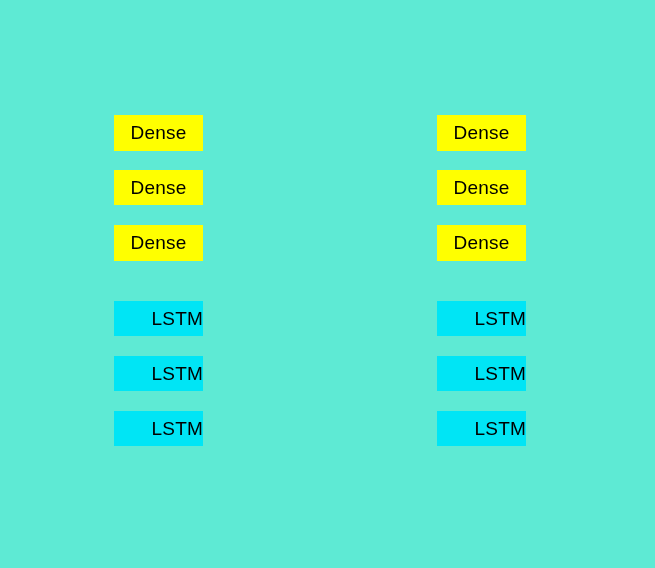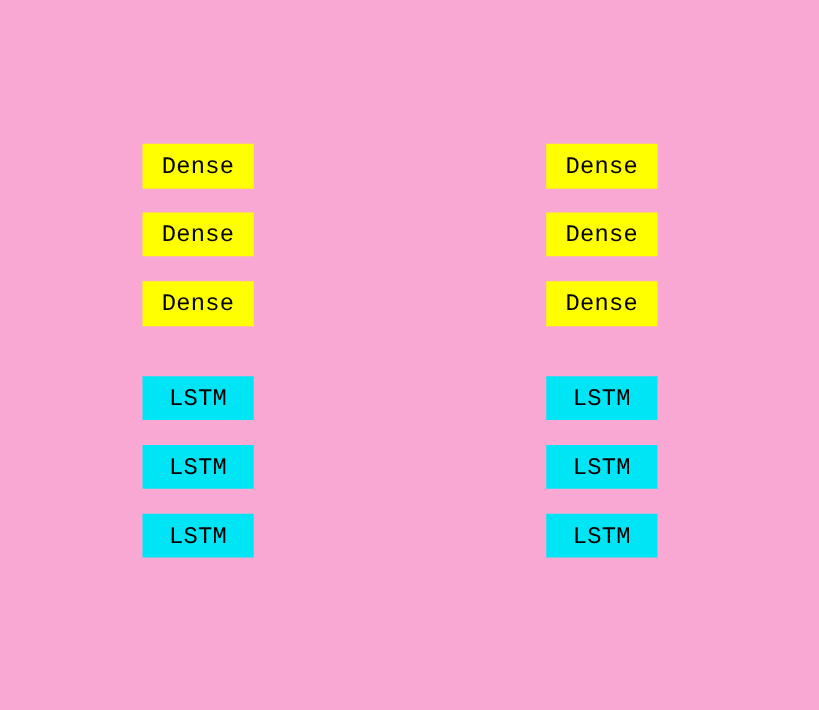--- a/index.html
+++ b/index.html
@@ -4,37 +4,37 @@
 <style>
   html, body {
     margin: 0;
     padding: 0;
     background: #000000;
   }
   .canvas {
     position: relative;
     width: 655px;
     height: 568px;
-    background: #f9a8d4;
+    background: #5eead4;
     overflow: hidden;
-    font-family: Liberation Mono, monospace;
+    font-family: Liberation Sans, sans-serif;
   }
   .layer-box {
     position: absolute;
     width: 89px;
     height: 35px;
     display: flex;
     align-items: center;
     justify-content: center;
     font-size: 19px;
     color: #000000;
     letter-spacing: 0.2px;
   }
   .dense { background: #FFFF00; }
-  .lstm  { background: #00E5F5; }
+  .lstm  { background: #00E5F5; justify-content: flex-end; }
 
   
   .col-left  { left: 114px; }
   .col-right { left: 437px; }
 
   
   .row-d1 { top: 115px; height: 36px; }
   .row-d2 { top: 170px; height: 35px; }
   .row-d3 { top: 225px; height: 36px; }
   .row-l1 { top: 301px; height: 35px; }

